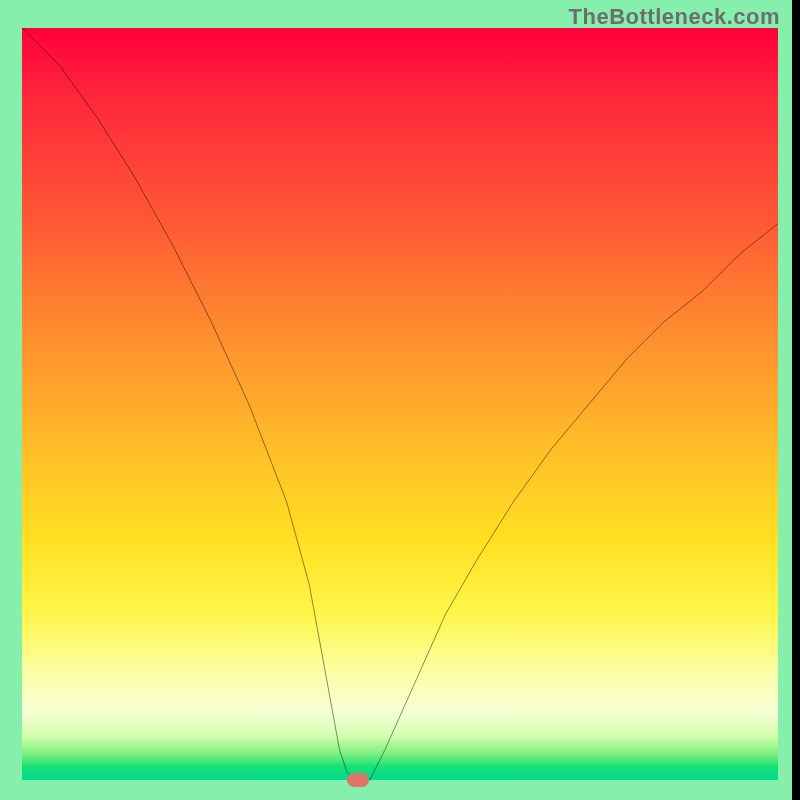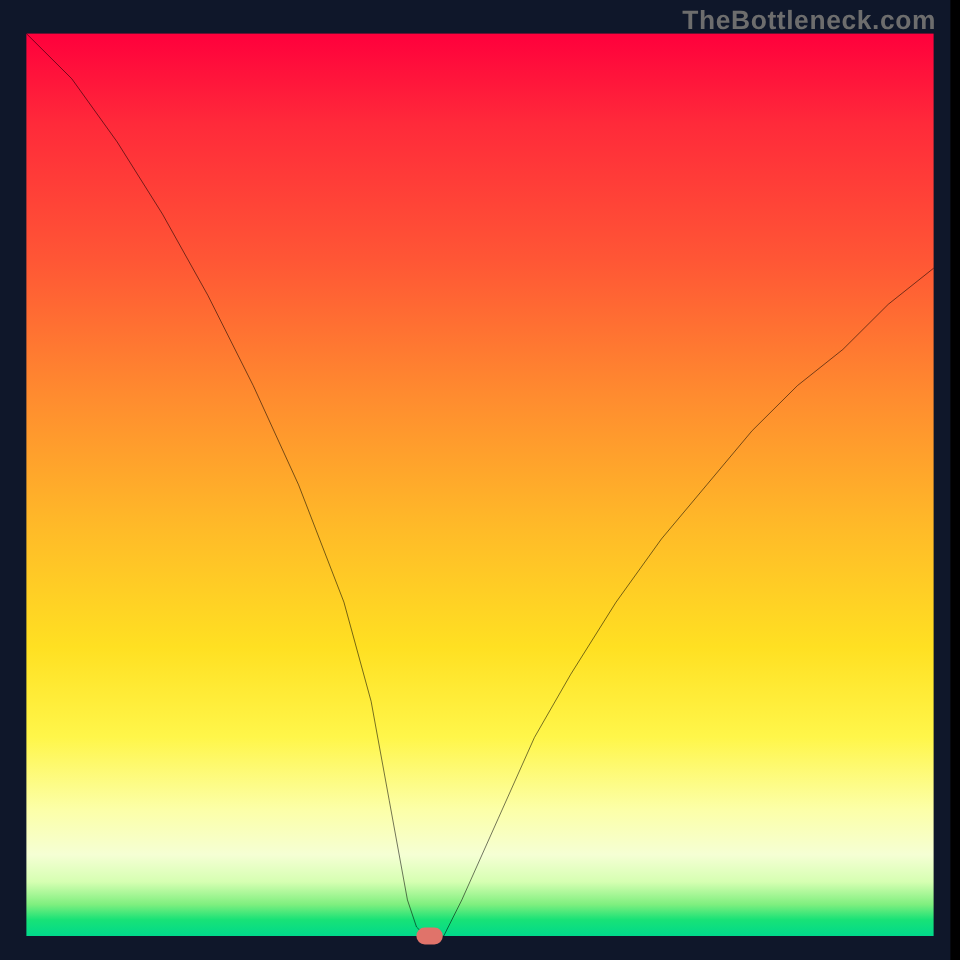--- a/index.html
+++ b/index.html
@@ -8,21 +8,21 @@
     width: 800px;
     height: 800px;
     background: #000;
     overflow: hidden;
     font-family: Arial, Helvetica, sans-serif;
   }
   .frame {
     position: relative;
     width: 792px;
     height: 800px;
-    background: #0f172a;
+    background: #86efac;
   }
   .watermark {
     position: absolute;
     top: 4px;
     right: 12px;
     color: #6d6d6d;
     font-size: 22px;
     font-weight: 600;
     letter-spacing: 0.5px;
   }

